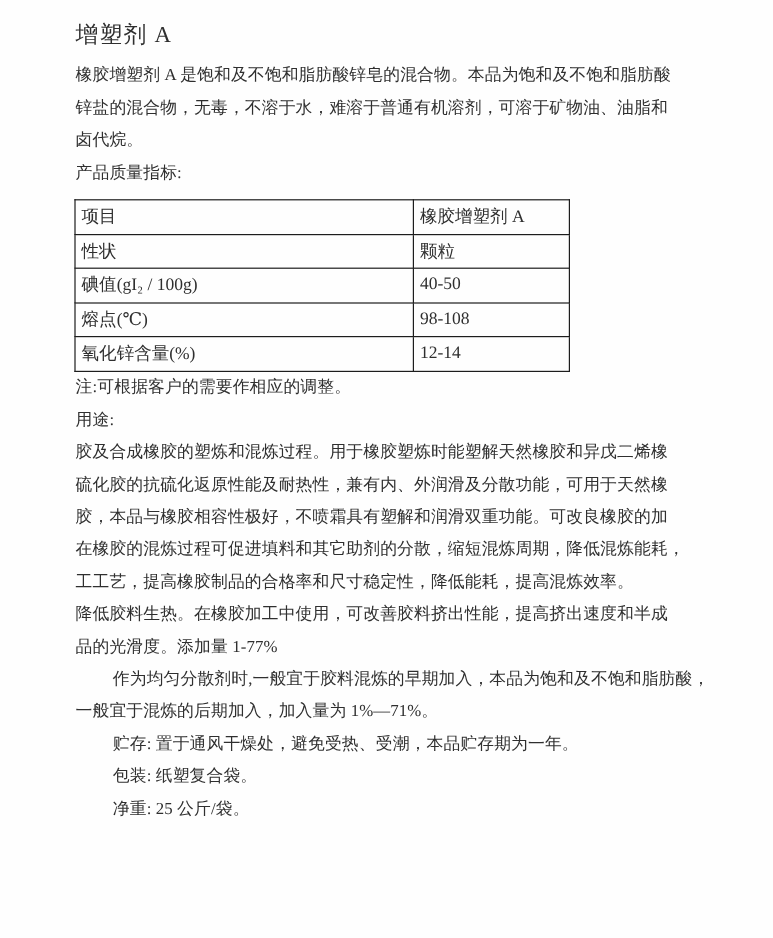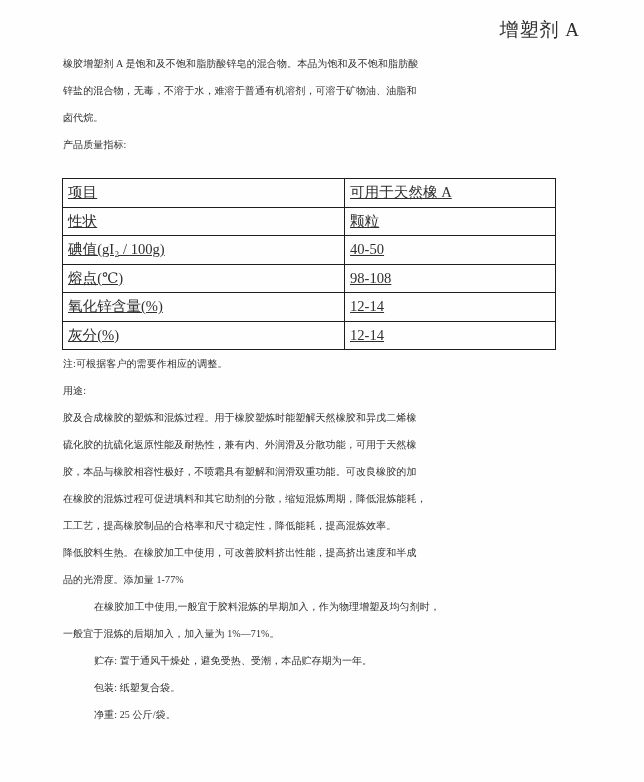--- a/index.html
+++ b/index.html
@@ -18,41 +18,40 @@
     box-sizing: border-box;
     width: 644px;
     height: 782px;
     padding: 16px 64px 0 63px;
     background: #fefefe;
   }
   .doc-title {
     font-size: 19px;
     line-height: 28px;
     height: 28px;
-    text-align: right;
+    text-align: left;
     font-weight: 400;
     margin: 0 0 6px 0;
     letter-spacing: 1px;
   }
   .line {
-    font-size: 10px;
+    font-size: 14px;
     line-height: 27px;
     height: 27px;
     white-space: nowrap;
     letter-spacing: 0.1px;
   }
   .indent {
     padding-left: 31px;
   }
   table.spec {
     border-collapse: collapse;
-    width: 494px;
-    margin: 20px 0 0 -1px;
+    width: 413px;
+    margin: 8px 0 0 -1px;
     table-layout: fixed;
-    text-decoration: underline;
   }
   table.spec td {
     border: 1.5px solid #1d1d1d;
     height: 27.5px;
     padding: 0 2px 0 5px;
     font-size: 14.6px;
     vertical-align: middle;
     white-space: nowrap;
     overflow: hidden;
   }
@@ -70,61 +69,57 @@
     <div class="line">锌盐的混合物，无毒，不溶于水，难溶于普通有机溶剂，可溶于矿物油、油脂和</div>
     <div class="line">卤代烷。</div>
   </div>
 
   <div class="line">产品质量指标:</div>
 
   <table class="spec">
     <tbody>
       <tr>
         <td class="col-label">项目</td>
-        <td>可用于天然橡 A</td>
+        <td>橡胶增塑剂 A</td>
       </tr>
       <tr>
         <td class="col-label">性状</td>
         <td>颗粒</td>
       </tr>
       <tr>
         <td class="col-label">碘值(gI₂ / 100g)</td>
         <td>40-50</td>
       </tr>
       <tr>
         <td class="col-label">熔点(℃)</td>
         <td>98-108</td>
       </tr>
       <tr>
         <td class="col-label">氧化锌含量(%)</td>
-        <td>12-14</td>
-      </tr>
-      <tr>
-        <td class="col-label">灰分(%)</td>
         <td>12-14</td>
       </tr>
     </tbody>
   </table>
 
   <div class="line">注:可根据客户的需要作相应的调整。</div>
 
   <div class="line">用途:</div>
 
   <div>
     <div class="line">胶及合成橡胶的塑炼和混炼过程。用于橡胶塑炼时能塑解天然橡胶和异戊二烯橡</div>
     <div class="line">硫化胶的抗硫化返原性能及耐热性，兼有内、外润滑及分散功能，可用于天然橡</div>
     <div class="line">胶，本品与橡胶相容性极好，不喷霜具有塑解和润滑双重功能。可改良橡胶的加</div>
     <div class="line">在橡胶的混炼过程可促进填料和其它助剂的分散，缩短混炼周期，降低混炼能耗，</div>
     <div class="line">工工艺，提高橡胶制品的合格率和尺寸稳定性，降低能耗，提高混炼效率。</div>
     <div class="line">降低胶料生热。在橡胶加工中使用，可改善胶料挤出性能，提高挤出速度和半成</div>
     <div class="line">品的光滑度。添加量 1-77%</div>
   </div>
 
   <div>
-    <div class="line indent">在橡胶加工中使用,一般宜于胶料混炼的早期加入，作为物理增塑及均匀剂时，</div>
+    <div class="line indent">作为均匀分散剂时,一般宜于胶料混炼的早期加入，本品为饱和及不饱和脂肪酸，</div>
     <div class="line">一般宜于混炼的后期加入，加入量为 1%—71%。</div>
   </div>
 
   <div class="line indent">贮存: 置于通风干燥处，避免受热、受潮，本品贮存期为一年。</div>
   <div class="line indent">包装: 纸塑复合袋。</div>
   <div class="line indent">净重: 25 公斤/袋。</div>
 
 </div>
 
 </body></html>

